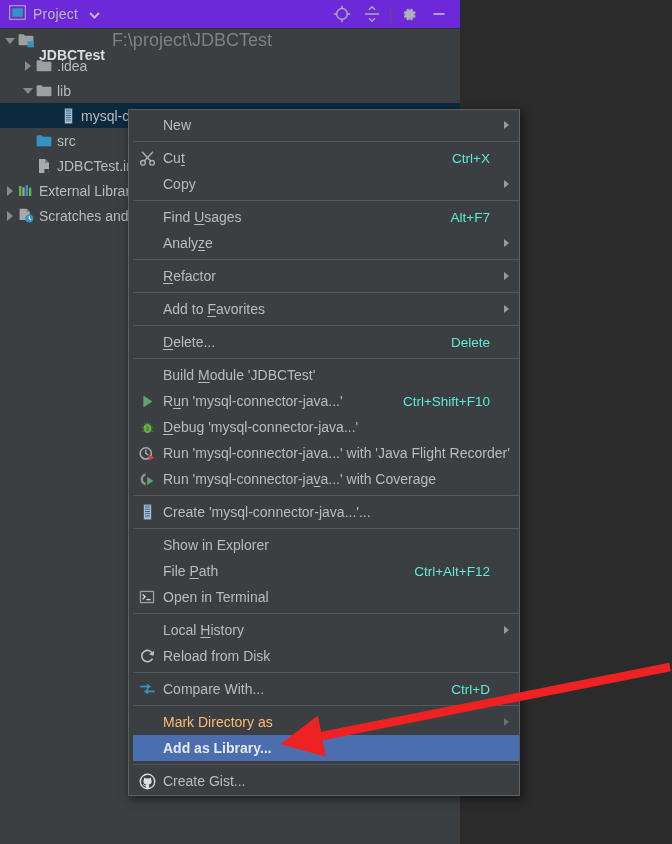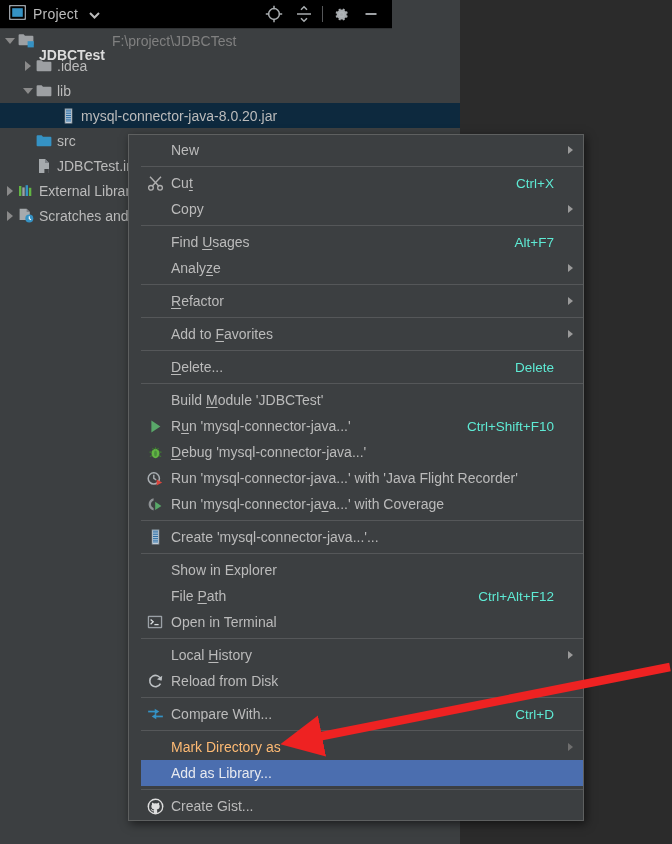--- a/index.html
+++ b/index.html
@@ -12,22 +12,22 @@
     -webkit-font-smoothing:antialiased;
   }
   #root{position:absolute;inset:0;}
 
   
   .tool-window{
     position:absolute;left:0;top:0;width:460px;height:844px;
     background:#3C3F41;
   }
   .tw-header{
-    position:absolute;left:0;top:0;width:392px;height:28px;
-    background:#000000;
+    position:absolute;left:0;top:0;width:460px;height:28px;
+    background:#6d28d9;
     border-bottom:1px solid #2F3133;
     display:flex;align-items:center;
   }
   .tw-title-wrap{display:flex;align-items:center;gap:7px;padding-left:9px;}
   .tw-title{color:#BBBBBB;font-size:14px;letter-spacing:.2px;}
   .tw-header-actions{
     position:absolute;right:6px;top:0;height:28px;
     display:flex;align-items:center;gap:0px;
   }
   .tb-btn{width:30px;height:26px;display:flex;align-items:center;justify-content:center;}
@@ -37,43 +37,42 @@
   .tree{position:absolute;left:0;top:28px;width:460px;}
   .tree-row{
     height:25px;display:flex;align-items:center;
     color:#BBBBBB;font-size:14px;white-space:nowrap;
   }
   .tree-row.selected{background:#0D293E;}
   .t-arrow{width:15px;height:25px;display:flex;align-items:center;justify-content:center;flex:0 0 auto;}
   .t-icon{width:18px;height:25px;display:flex;align-items:center;justify-content:center;flex:0 0 auto;margin-right:4px;}
   .t-label{flex:0 0 auto;}
   .t-label.bold{font-weight:bold;color:#DCDCDC;margin-top:28px;}
-  .t-sub{color:#808080;margin-left:7px;font-size:14px;}
+  .t-sub{color:#808080;margin-left:7px;font-size:18px;}
   .ind0{padding-left:2px;}
   .ind1{padding-left:20px;text-align:center;}
   .ind2{padding-left:44px;}
 
   
   .ctx-menu{
-    position:absolute;left:128px;top:109px;width:456px;
+    position:absolute;left:128px;top:109px;width:392px;
     background:#3C3F41;
     border:1px solid #5E6060;
     box-shadow:2px 3px 9px rgba(0,0,0,.55);
-    padding:2px 0 1px 12px;
+    padding:2px 0 1px 4px;
     box-sizing:border-box;
-    margin-top:25px;
   }
   .mi{
     height:26px;display:flex;align-items:center;
     color:#BBBBBB;font-size:14px;white-space:nowrap;position:relative;
     padding:0 8px 0 0;
   }
   .mi.disabled .mi-label{color:#fdba74;}
   .mi.highlight{background:#4B6EAF;}
-  .mi.highlight .mi-label{color:#E6E9EF;}
+  .mi.highlight .mi-label{color:#E6E9EF;font-weight:bold;}
   .mi-icon{
     width:28px;min-width:28px;height:26px;
     display:flex;align-items:center;justify-content:center;
   }
   .mi-label{flex:1 1 auto;padding-left:2px;}
   .mi-label u{text-decoration:underline;text-underline-offset:2px;}
   .mi-short{color:#5eead4;font-size:13.5px;padding-left:18px;padding-right:3px;}
   .mi-arrow{width:16px;display:flex;align-items:center;justify-content:flex-end;padding-right:2px;}
   .sep{height:1px;background:#555759;margin:3px 0;}
 

